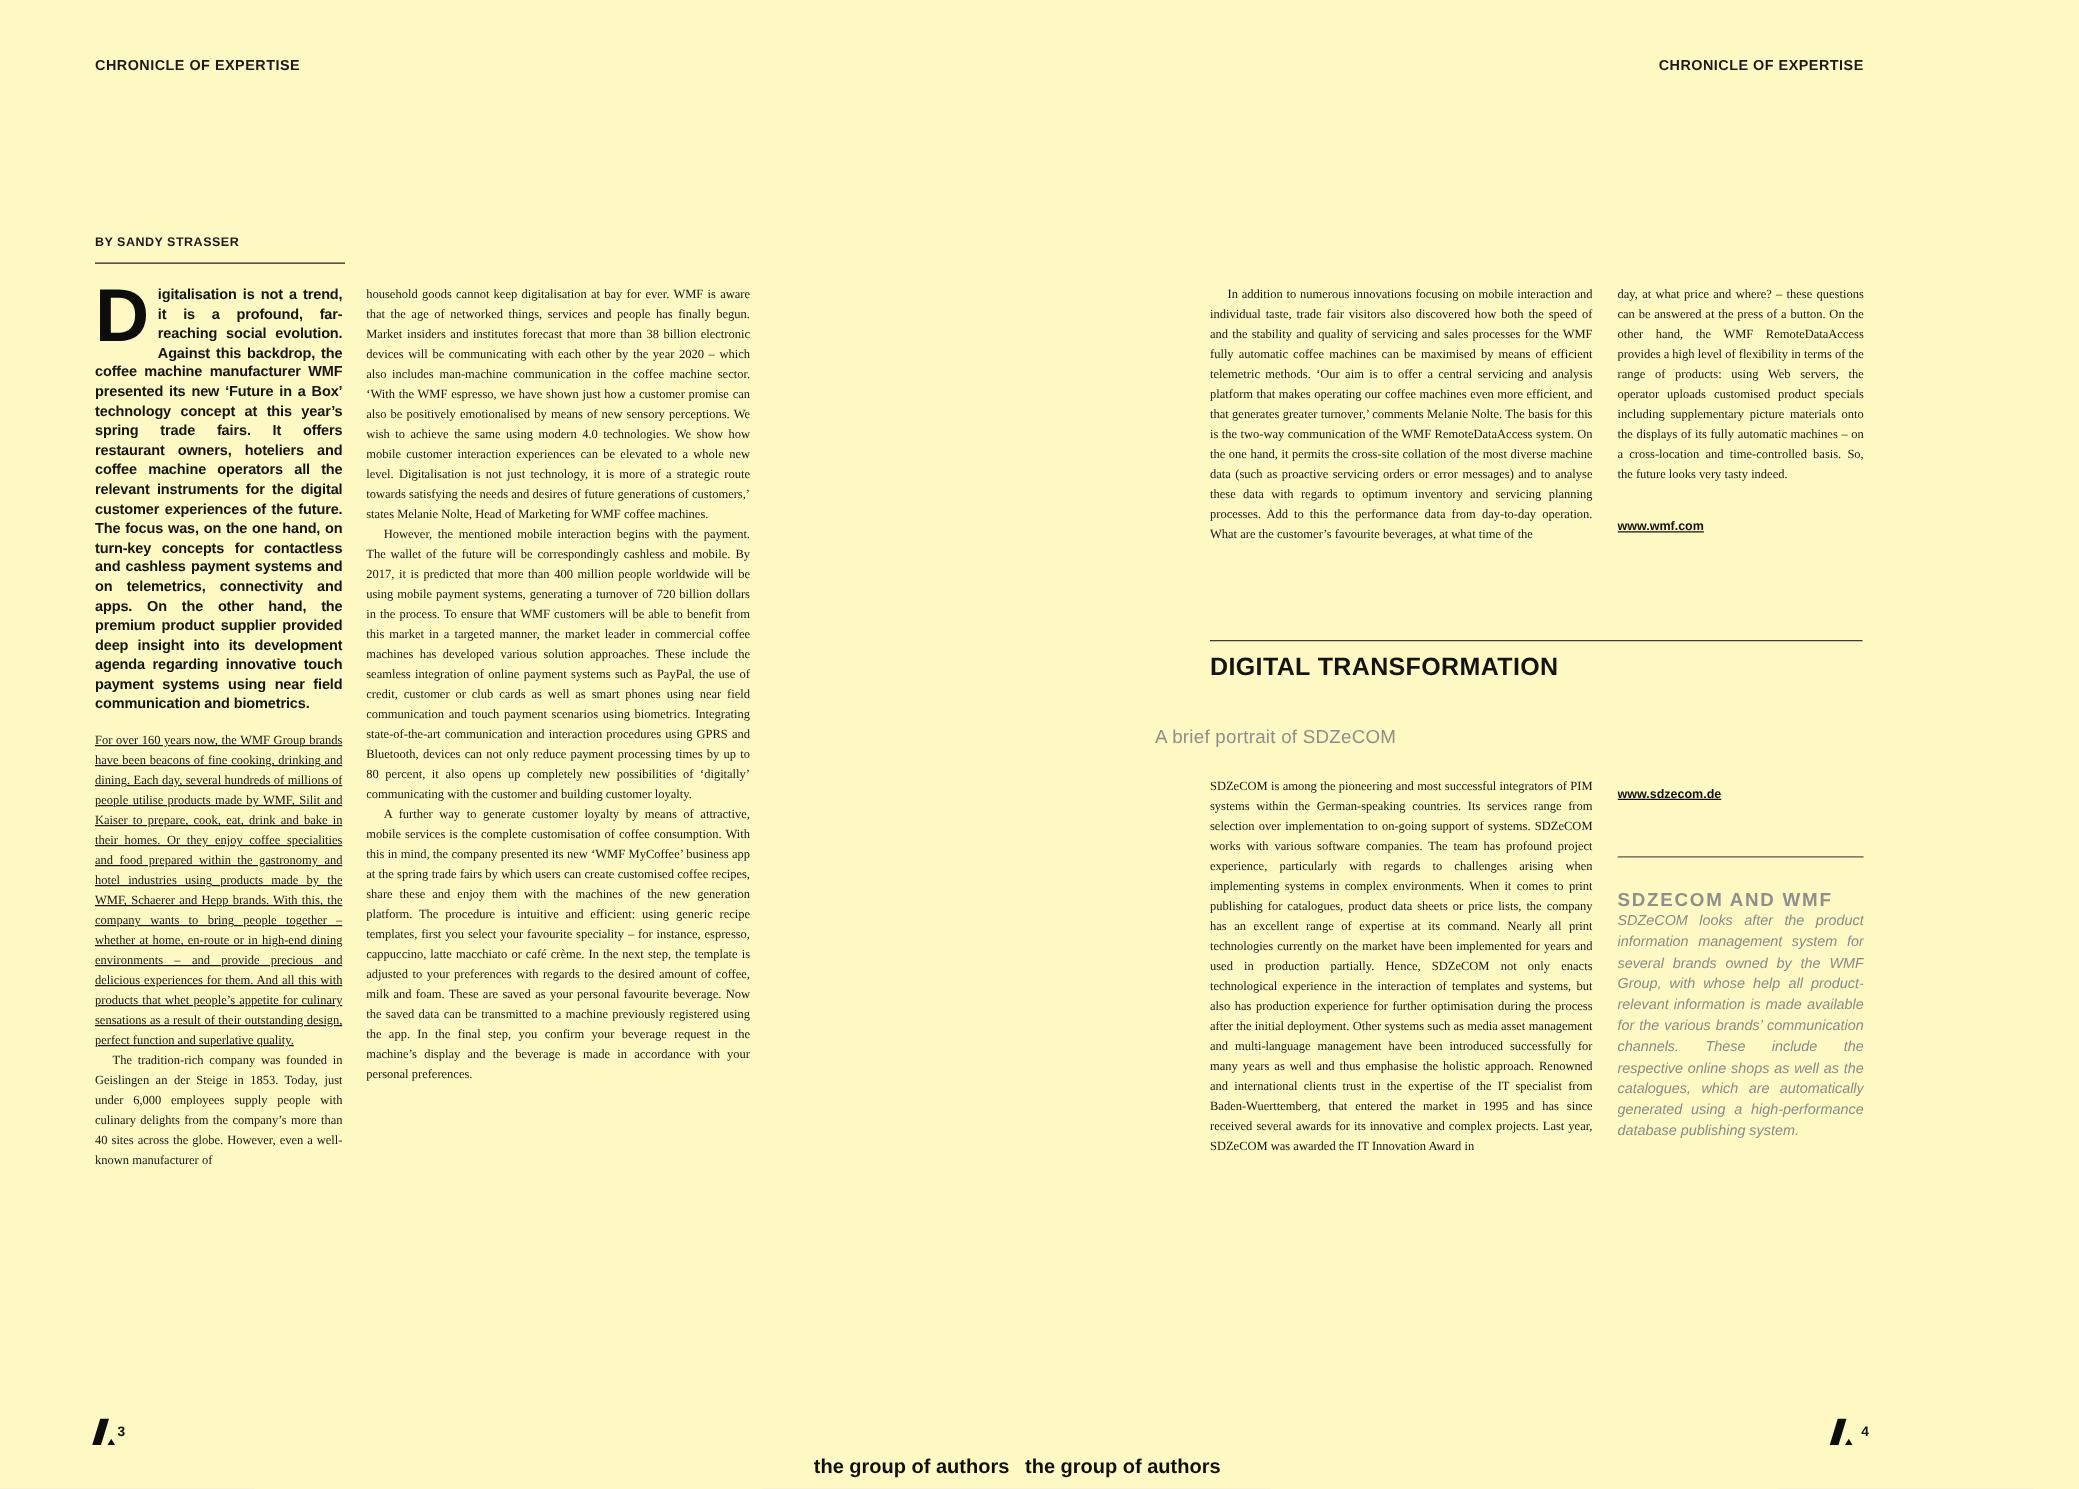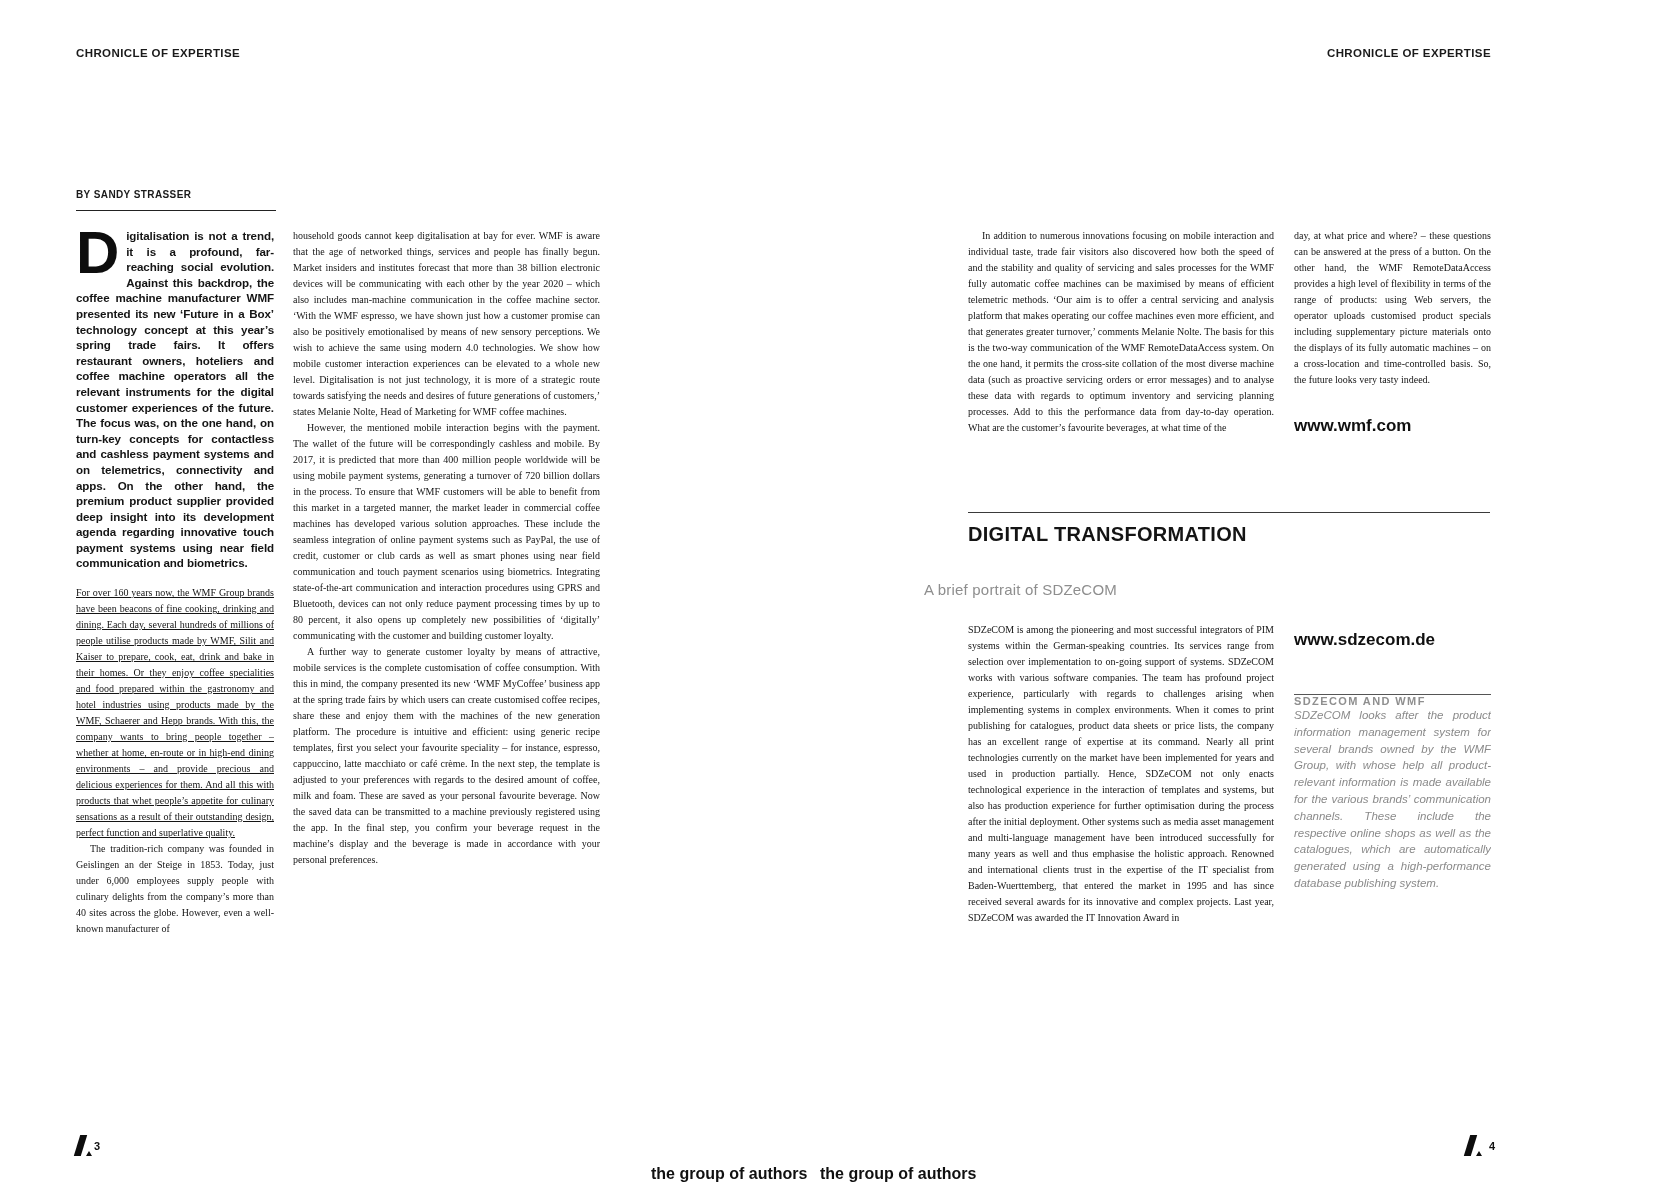--- a/index.html
+++ b/index.html
@@ -1,19 +1,19 @@
 <!DOCTYPE html>
 <html><head>
 <meta charset="utf-8">
 <style>
   html,body{margin:0;padding:0;background:#e8e8e8;}
   .sheet{
     position:relative;
     width:1663px;height:1191px;
-    background:#ffffff;
+    background:#fef9c3;
     overflow:hidden;
     font-family:"Liberation Sans", sans-serif;
     color:#111;
   }
   .hdr{
     position:absolute;top:47px;
     font-size:11.5px;font-weight:700;letter-spacing:.4px;
     color:#1a1a1a;white-space:nowrap;
   }
   .hdr.left{left:76px;}
@@ -45,22 +45,23 @@
     float:left;
     font-weight:800;font-size:60px;line-height:46px;
     padding:2px 7px 0 0;color:#0d0d0d;
   }
   .col1{left:76px;top:228px;width:198px;height:772px;}
   .col2{left:293px;top:228px;width:307px;height:790px;}
   .col3{left:968px;top:228px;width:306px;height:270px;}
   .col4{left:1294px;top:228px;width:197px;height:300px;}
   .weblink{
     font-family:"Liberation Sans", sans-serif;
-    font-weight:700;font-size:17px;color:#101010;
+    font-weight:700;font-size:10px;color:#101010;
     text-align:left;
+    text-decoration:underline;
   }
   .col4 .weblink{margin-top:28px;}
   .section-rule{
     position:absolute;left:968px;top:512px;width:522px;height:0;
     border-top:1px solid #3a3a3a;
   }
   .a2-title{
     position:absolute;left:968px;top:523px;
     font-size:20px;font-weight:700;letter-spacing:.3px;color:#141414;
   }
@@ -69,21 +70,22 @@
     font-size:15px;font-weight:400;color:#8e8e8e;letter-spacing:.2px;
   }
   .col3b{left:968px;top:622px;width:306px;height:356px;}
   .col4b{left:1294px;top:622px;width:197px;height:360px;}
   .col4b .weblink{margin-top:8px;}
   .sidebar-rule{
     margin-top:44px;
     border-top:1px solid #555;height:0;
   }
   .sidebar-head{
-    font-size:11px;font-weight:700;letter-spacing:1.4px;
+    margin-top:26px;
+    font-size:15px;font-weight:700;letter-spacing:1.4px;
     color:#8f8f8f;
   }
   .sidebar-body{
     margin-top:12px;
     font-style:italic;font-size:11.5px;line-height:16.8px;
     text-align:justify;color:#8a8a8a;
   }
   .footer-label{
     position:absolute;top:1165px;
     font-size:16px;font-weight:700;color:#101010;white-space:nowrap;

